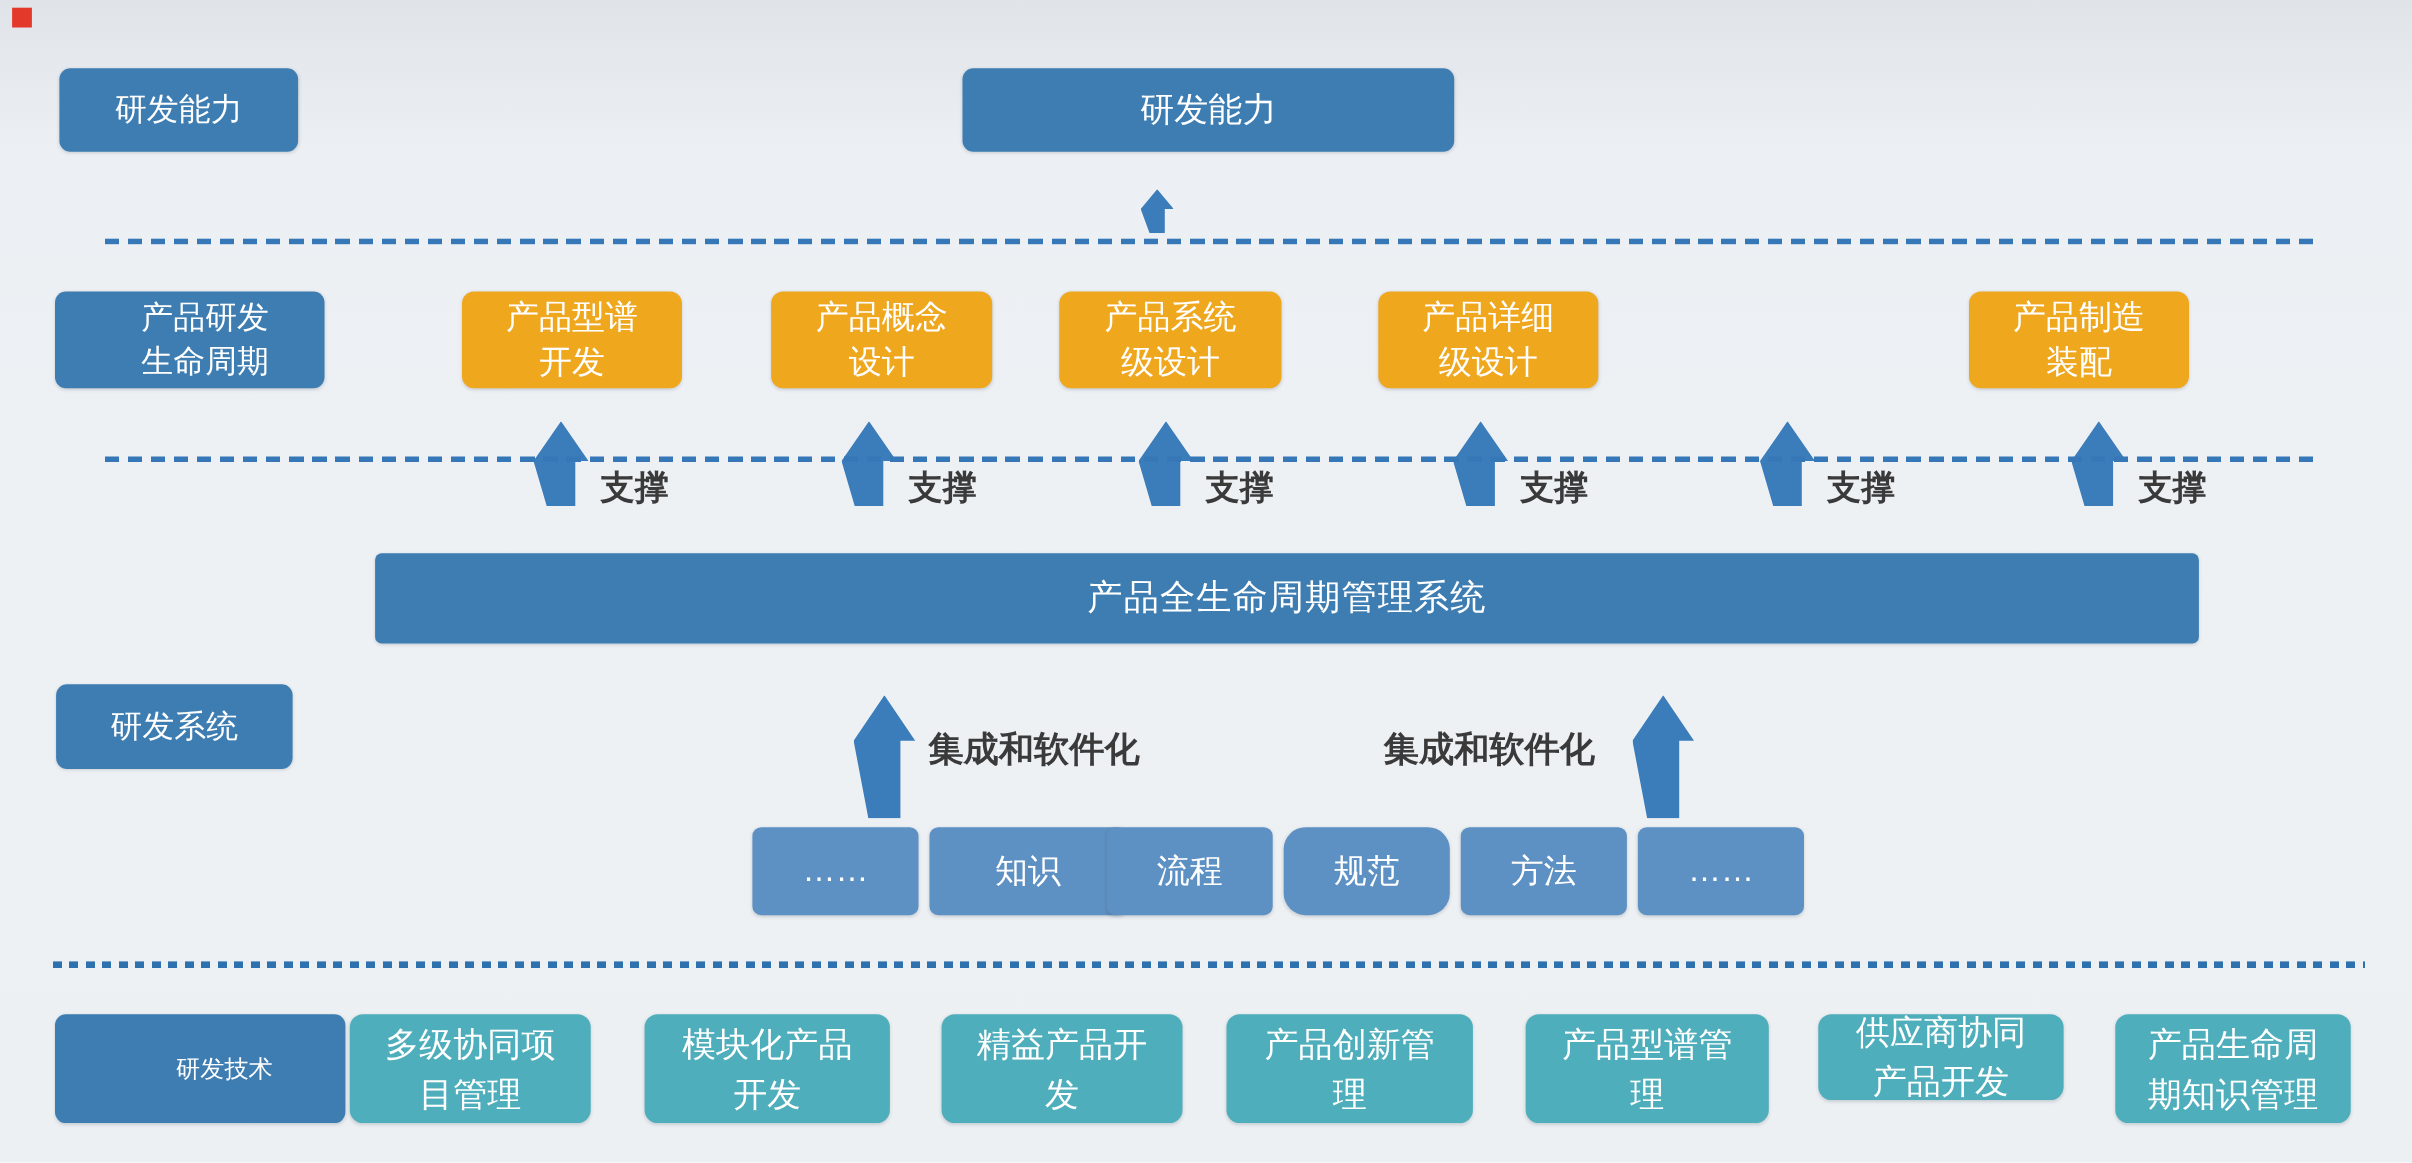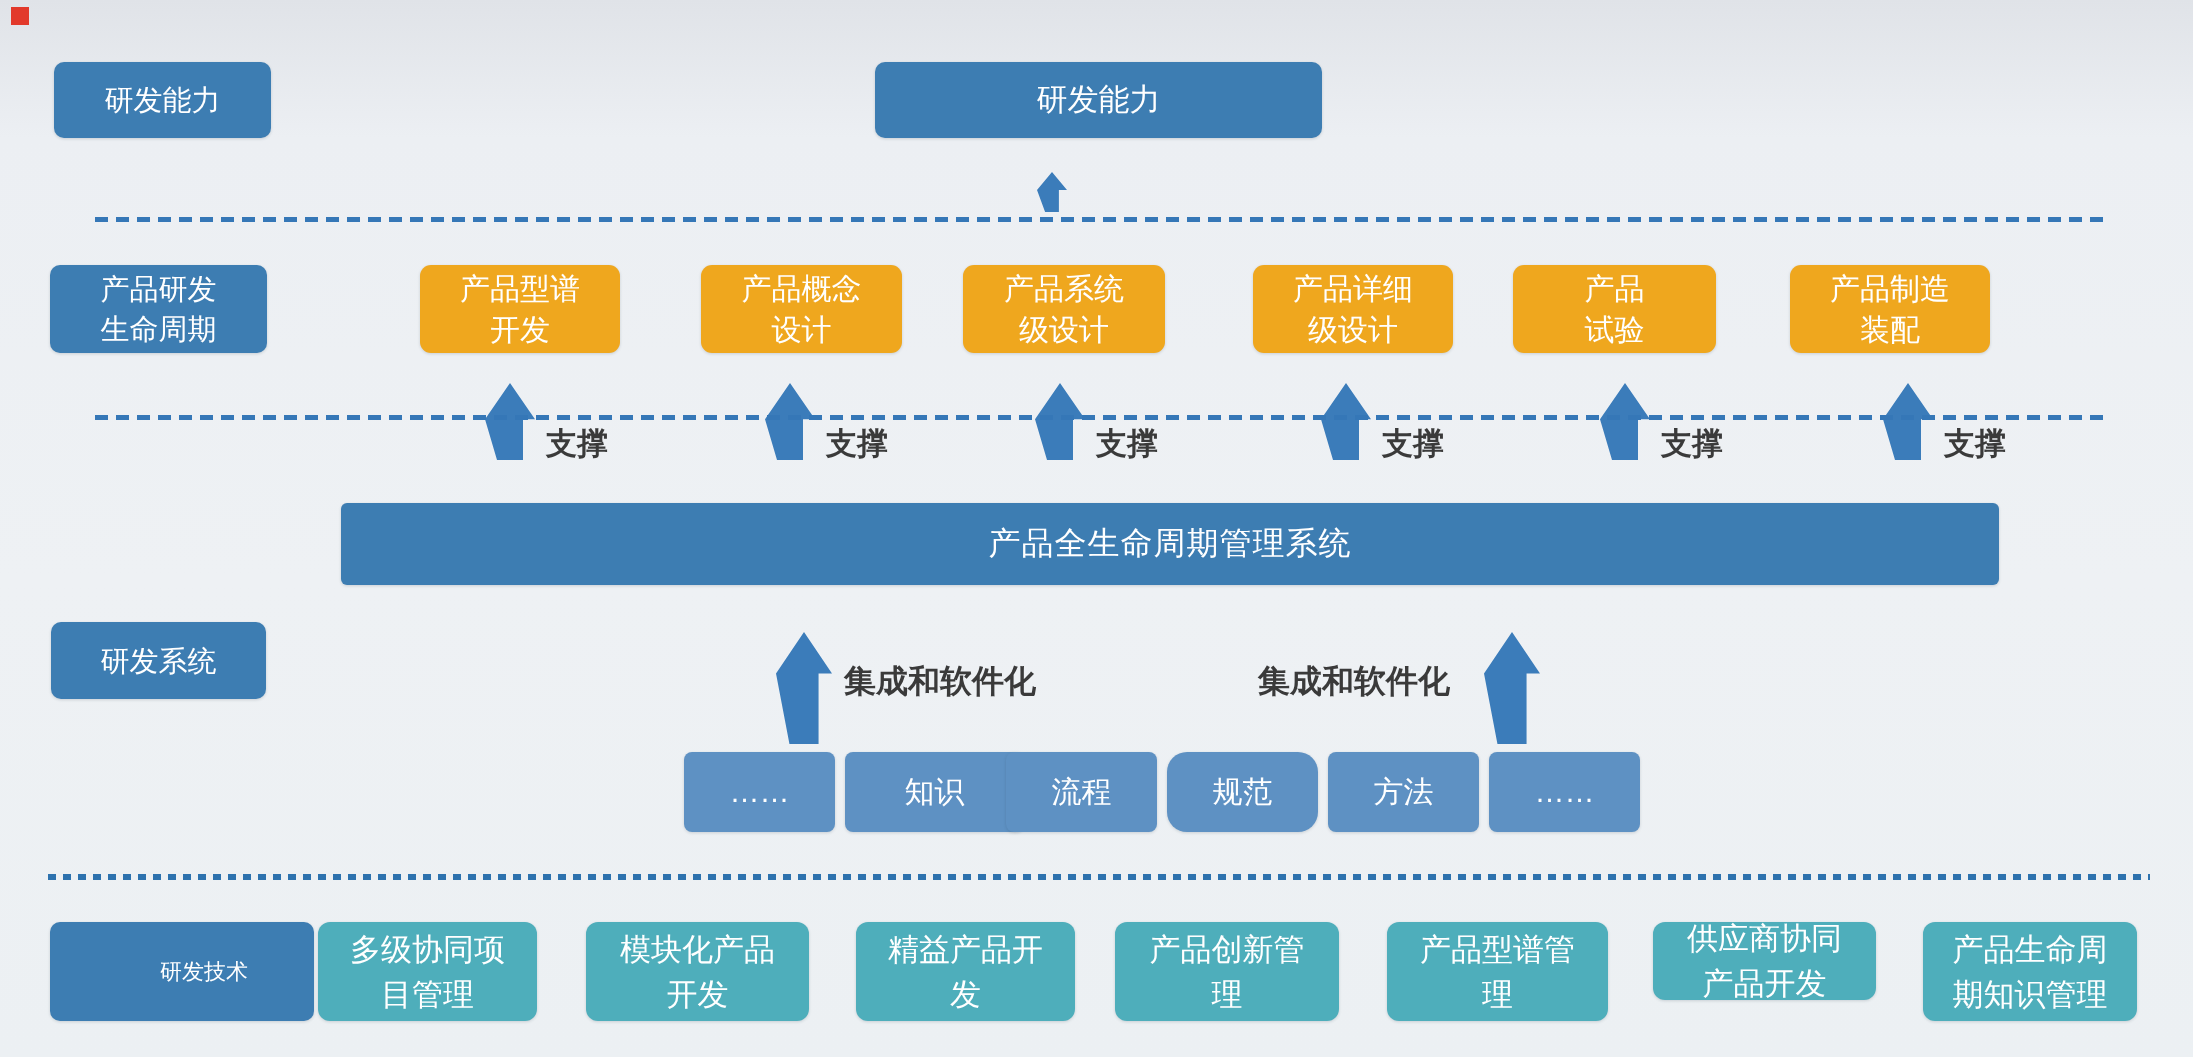--- a/index.html
+++ b/index.html
@@ -49,33 +49,31 @@
 <div class="canvas">
 
   <div class="red-marker"></div>
 
   <div class="box blue-box" style="left:54px;top:62px;width:217px;height:76px;">研发能力</div>
   <div class="box blue-box" style="left:875px;top:62px;width:447px;height:76px;font-size:31px;">研发能力</div>
   <div class="arrow-up arrow-small" style="left:1037px;top:172px;width:30px;height:40px;"></div>
 
   <div class="dash-line" style="left:95px;top:217px;width:2010px;"></div>
 
-  <div class="box blue-box" style="left:50px;top:265px;width:217px;height:88px;">产品研发
+  <div class="box blue-box" style="left:50px;top:265px;width:217px;height:88px;padding-left:28px;">产品研发
 生命周期</div>
 
   <div class="box phase-box" style="left:420px;top:265px;width:200px;height:88px;">产品型谱
 开发</div>
   <div class="box phase-box" style="left:701px;top:265px;width:201px;height:88px;">产品概念
 设计</div>
   <div class="box phase-box" style="left:963px;top:265px;width:202px;height:88px;">产品系统
 级设计</div>
   <div class="box phase-box" style="left:1253px;top:265px;width:200px;height:88px;">产品详细
 级设计</div>
-  <div class="box phase-box" style="left:1513px;top:265px;width:203px;height:88px;">产品
-试验</div>
   <div class="box phase-box" style="left:1790px;top:265px;width:200px;height:88px;">产品制造
 装配</div>
 
   <div class="arrow-up arrow-support" style="left:485px;top:383px;width:50px;height:77px;"></div>
   <div class="arrow-up arrow-support" style="left:765px;top:383px;width:50px;height:77px;"></div>
   <div class="arrow-up arrow-support" style="left:1035px;top:383px;width:50px;height:77px;"></div>
   <div class="arrow-up arrow-support" style="left:1321px;top:383px;width:50px;height:77px;"></div>
   <div class="arrow-up arrow-support" style="left:1600px;top:383px;width:50px;height:77px;"></div>
   <div class="arrow-up arrow-support" style="left:1883px;top:383px;width:50px;height:77px;"></div>
 

